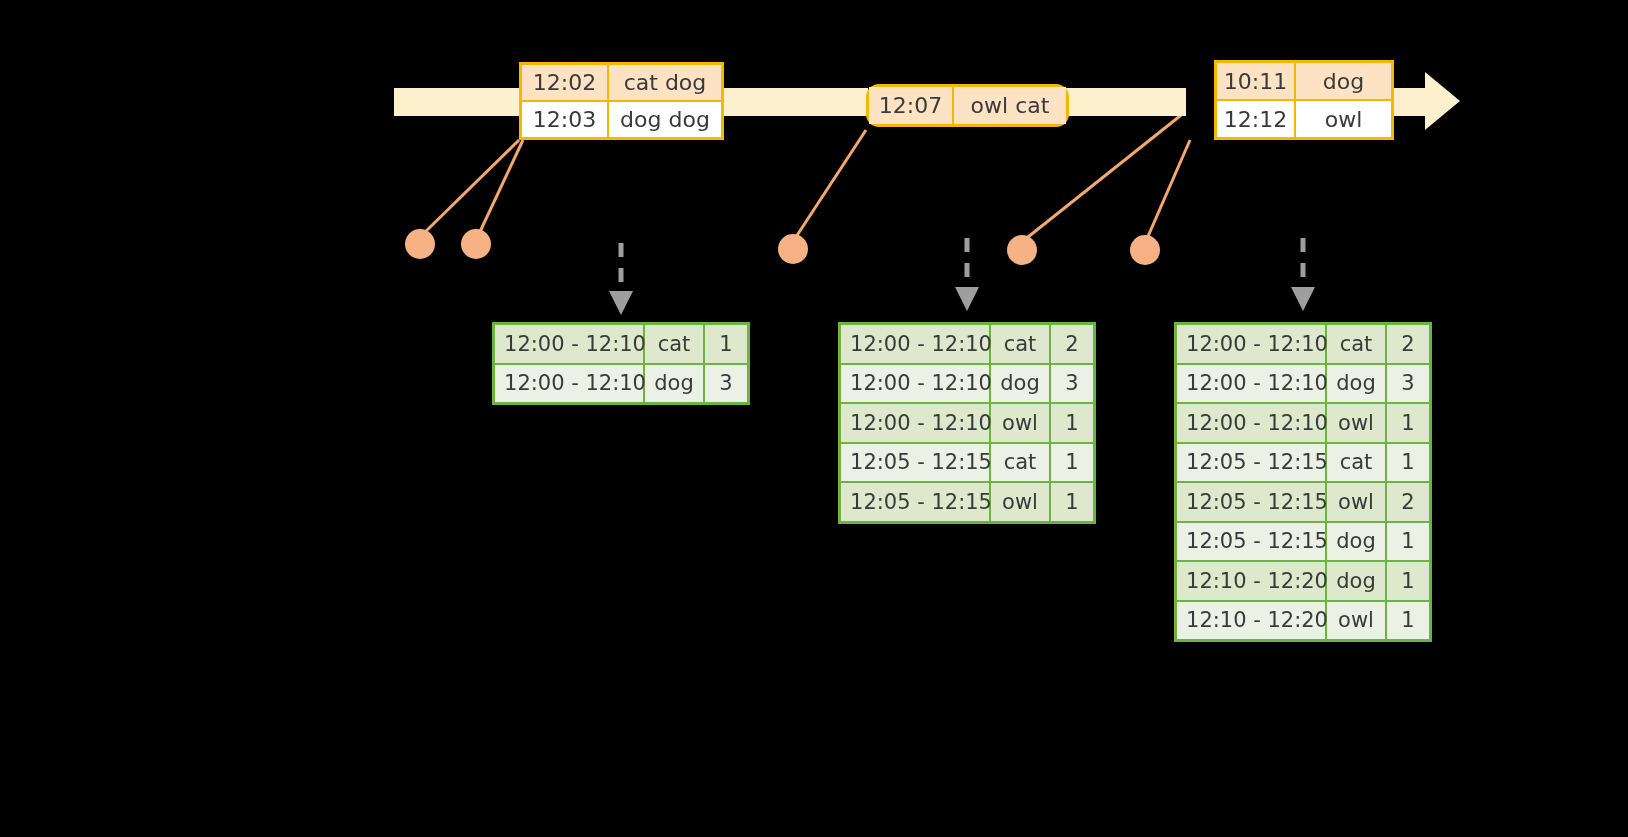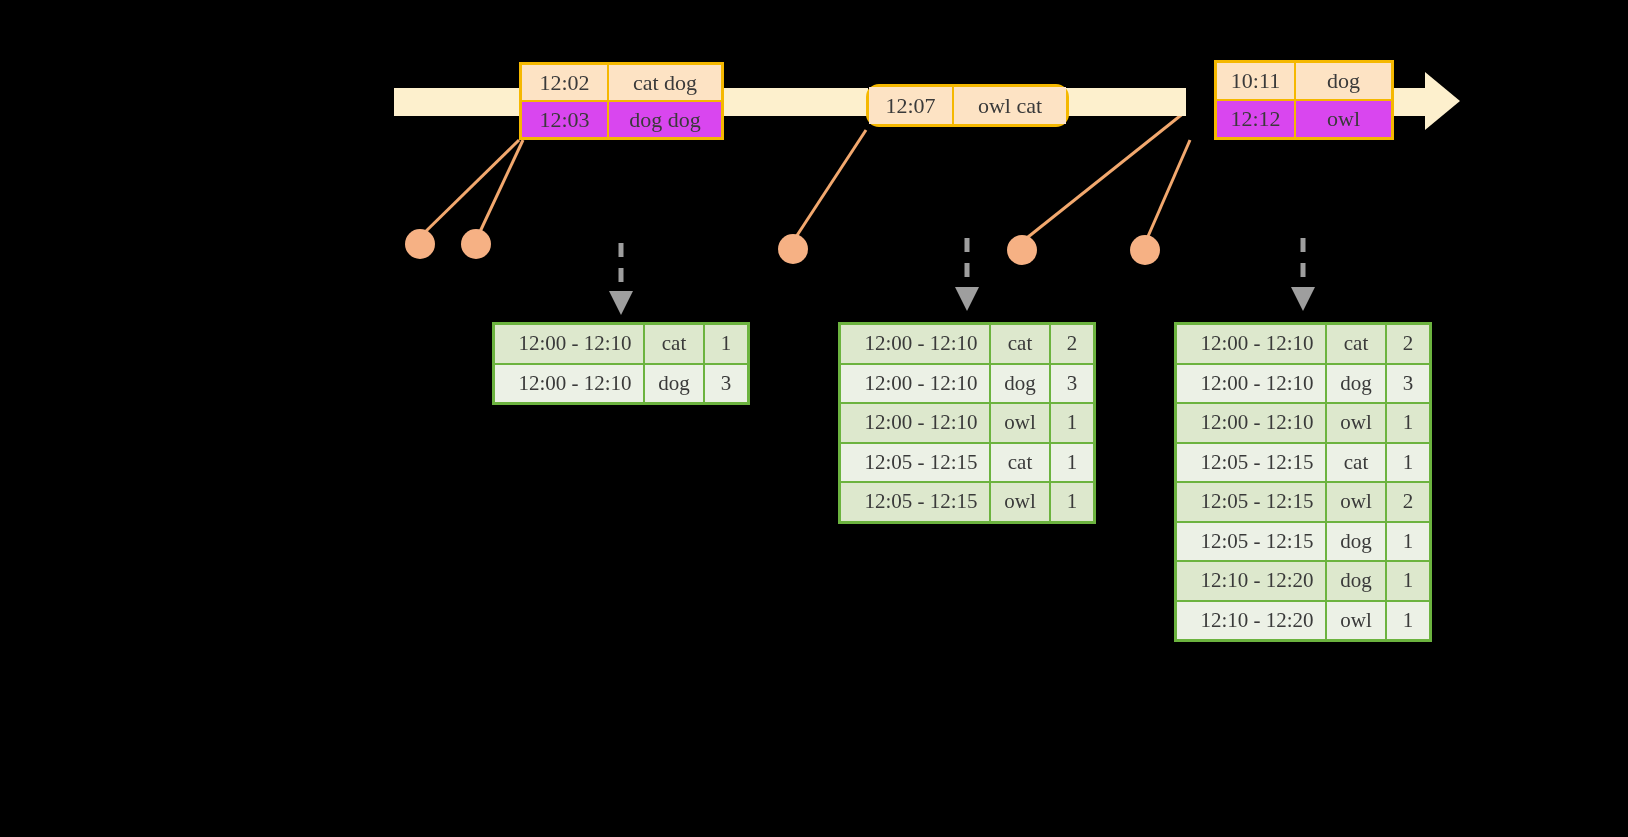--- a/index.html
+++ b/index.html
@@ -13,21 +13,20 @@
     position: relative;
     overflow: hidden;
     font-family: "DejaVu Sans", sans-serif;
   }
 
   #stage {
     position: absolute;
     left: 0; top: 0;
     width: 1628px;
     height: 837px;
-    font-family: Liberation Serif, serif;
   }
 
   
   #connectors {
     position: absolute;
     left: 0; top: 0;
     width: 1628px;
     height: 837px;
     pointer-events: none;
   }
@@ -59,21 +58,21 @@
     justify-content: center;
     color: #3a3a3a;
     font-size: 22px;
     white-space: nowrap;
     box-sizing: border-box;
   }
   .event-cell.time {
     border-right: 2px solid #f5b800;
   }
   .ev-shade-a .event-cell { background: #fde3c4; }
-  .ev-shade-b .event-cell { background: #d946ef; }
+  .ev-shade-b .event-cell { background: #ffffff; }
 
   
   .result-table {
     position: absolute;
     border: 3px solid #6cb33f;
     box-sizing: border-box;
     display: flex;
     flex-direction: column;
   }
   .res-row {

